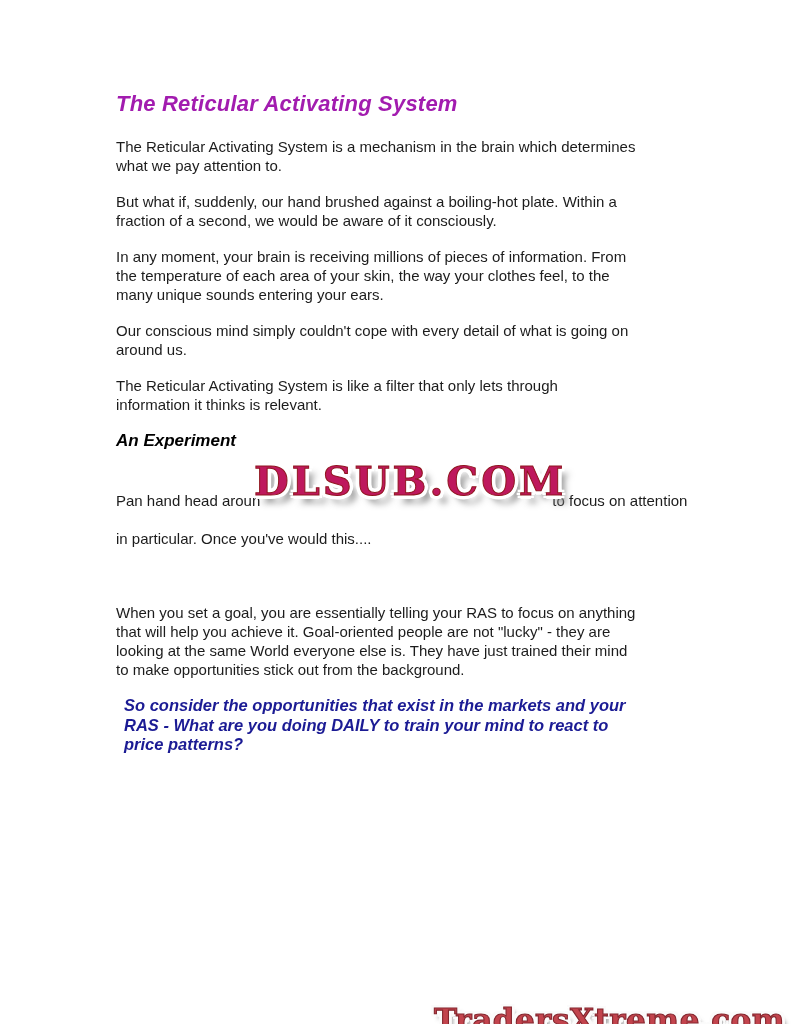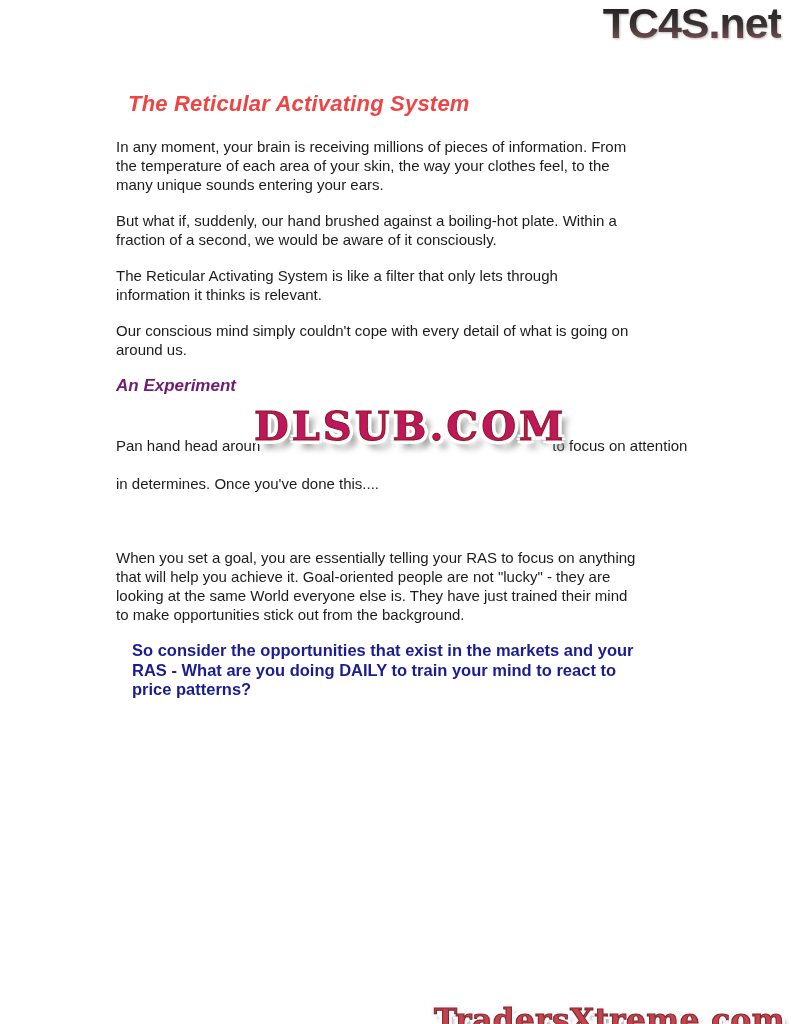--- a/index.html
+++ b/index.html
@@ -18,25 +18,25 @@
     filter:drop-shadow(1px 1px 1px rgba(60,60,60,0.35));
   }
 
   
   .content {
     position:absolute; left:116px; top:90px; width:570px;
     color:#1c1c1c; font-size:15px; line-height:19px;
   }
   h1.title {
     font-size:22px; line-height:27px; font-style:italic; font-weight:bold;
-    color:#ef4444; margin:0 0 20px 12px; letter-spacing:0.2px;
+    color:#a21caf; margin:0 0 20px 0; letter-spacing:0.2px;
   }
   h2.subhead {
     font-size:17px; line-height:20px; font-style:italic; font-weight:bold;
-    color:#701a75; margin:0 0 21px 0;
+    color:#000000; margin:0 0 21px 0;
   }
   p.para { margin:0 0 17px 0; white-space:pre-line; }
   .mb22{margin-bottom:22px;} .mb13{margin-bottom:13px;} .mb14{margin-bottom:14px;}
   .mb19{margin-bottom:19px;} .mb15{margin-bottom:15px;}
 
   
   .pan-para { position:relative; white-space:normal; }
   .pan-line1 { display:block; white-space:nowrap; }
   .pan-line2 { display:block; }
   .wm-gap { display:inline-block; width:292px; height:1px; vertical-align:baseline; }
@@ -47,22 +47,22 @@
     font-size:40px; line-height:40px; letter-spacing:3px; white-space:nowrap;
     color:#be185d; -webkit-text-stroke:1px #8e141b;
     text-shadow:
       -3px -3px 0 #ffffff, 0 -4px 0 #ffffff, 3px -3px 0 #ffffff,
       -4px 0 0 #ffffff, 4px 0 0 #ffffff,
       -3px 3px 0 #ffffff, 0 4px 0 #ffffff, 3px 3px 0 #ffffff,
       7px 8px 6px rgba(140,140,140,0.9);
   }
 
   .closing {
-    font-size:16.5px; line-height:19.5px; font-weight:bold; 
-    color:#1b1b94; margin:16px; white-space:pre-line;
+    font-size:16.5px; line-height:19.5px; font-weight:bold; font-style:italic;
+    color:#1b1b94; margin:8px; white-space:pre-line;
   }
 
   
   .traders-logo {
     position:absolute; top:977px; right:6px;
     font-family:"DejaVu Serif", serif; font-weight:bold;
     font-size:31px; line-height:38px; letter-spacing:0.5px; white-space:nowrap;
     color:#c2444d; -webkit-text-stroke:1.1px #84262e;
     text-shadow:
       -3px -3px 0 #fbfbfb, 0 -3px 0 #fbfbfb, 3px -3px 0 #fbfbfb,
@@ -70,41 +70,42 @@
       -3px 3px 0 #fbfbfb, 0 3px 0 #fbfbfb, 3px 3px 0 #fbfbfb,
       4px 5px 4px rgba(130,130,130,0.85);
     margin-top: 24px;
   }
 </style>
 </head>
 <body>
 
 <div class="page">
 
-  <div class="tc4s-logo">TC4S.net</div>
 
   <div class="content">
 
     <h1 class="title">The Reticular Activating System</h1>
 
+    <p class="para mb22">The Reticular Activating System is a mechanism in the brain which determines
+what we pay attention to.</p>
+    <p class="para">But what if, suddenly, our hand brushed against a boiling-hot plate. Within a
+fraction of a second, we would be aware of it consciously.</p>
     <p class="para mb13">In any moment, your brain is receiving millions of pieces of information. From
 the temperature of each area of your skin, the way your clothes feel, to the
 many unique sounds entering your ears.</p>
-    <p class="para">But what if, suddenly, our hand brushed against a boiling-hot plate. Within a
-fraction of a second, we would be aware of it consciously.</p>
+    <p class="para">Our conscious mind simply couldn't cope with every detail of what is going on
+around us.</p>
     <p class="para mb14">The Reticular Activating System is like a filter that only lets through
 information it thinks is relevant.</p>
-    <p class="para">Our conscious mind simply couldn't cope with every detail of what is going on
-around us.</p>
 
     <h2 class="subhead">An Experiment</h2>
 
     <p class="para pan-para mb19">
       <span class="pan-line1"><span>Pan hand head aroun</span><span class="wm-gap"></span><span>to focus on attention</span></span>
-      <span class="pan-line2">in determines. Once you've done this....</span>
+      <span class="pan-line2">in particular. Once you've would this....</span>
       <span class="dlsub">DLSUB.COM</span>
     </p>
 
     <p class="para mb15">When you set a goal, you are essentially telling your RAS to focus on anything
 that will help you achieve it. Goal-oriented people are not "lucky" - they are
 looking at the same World everyone else is. They have just trained their mind
 to make opportunities stick out from the background.</p>
 
     <p class="closing">So consider the opportunities that exist in the markets and your
 RAS - What are you doing DAILY to train your mind to react to

